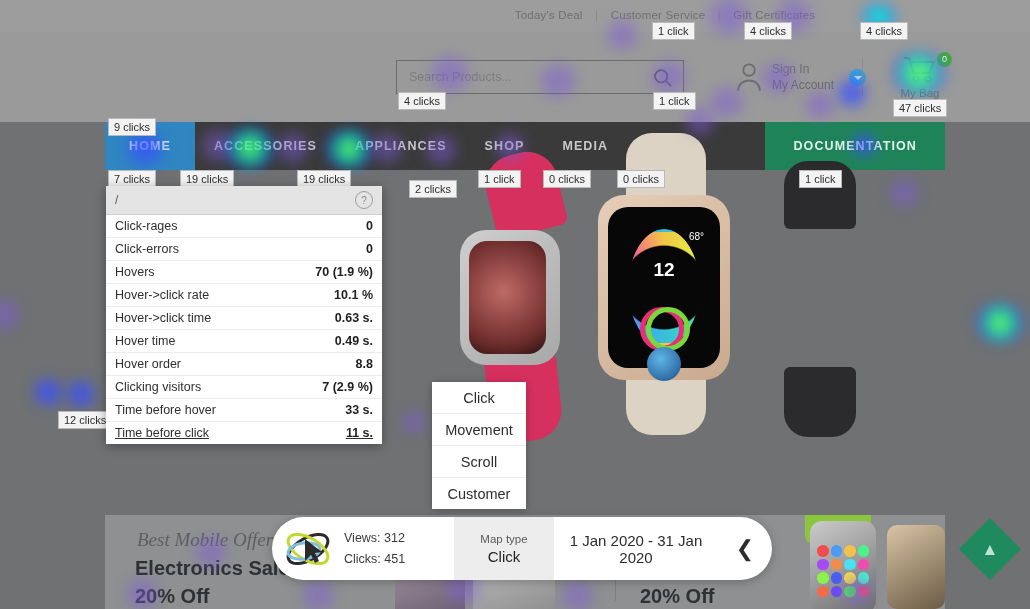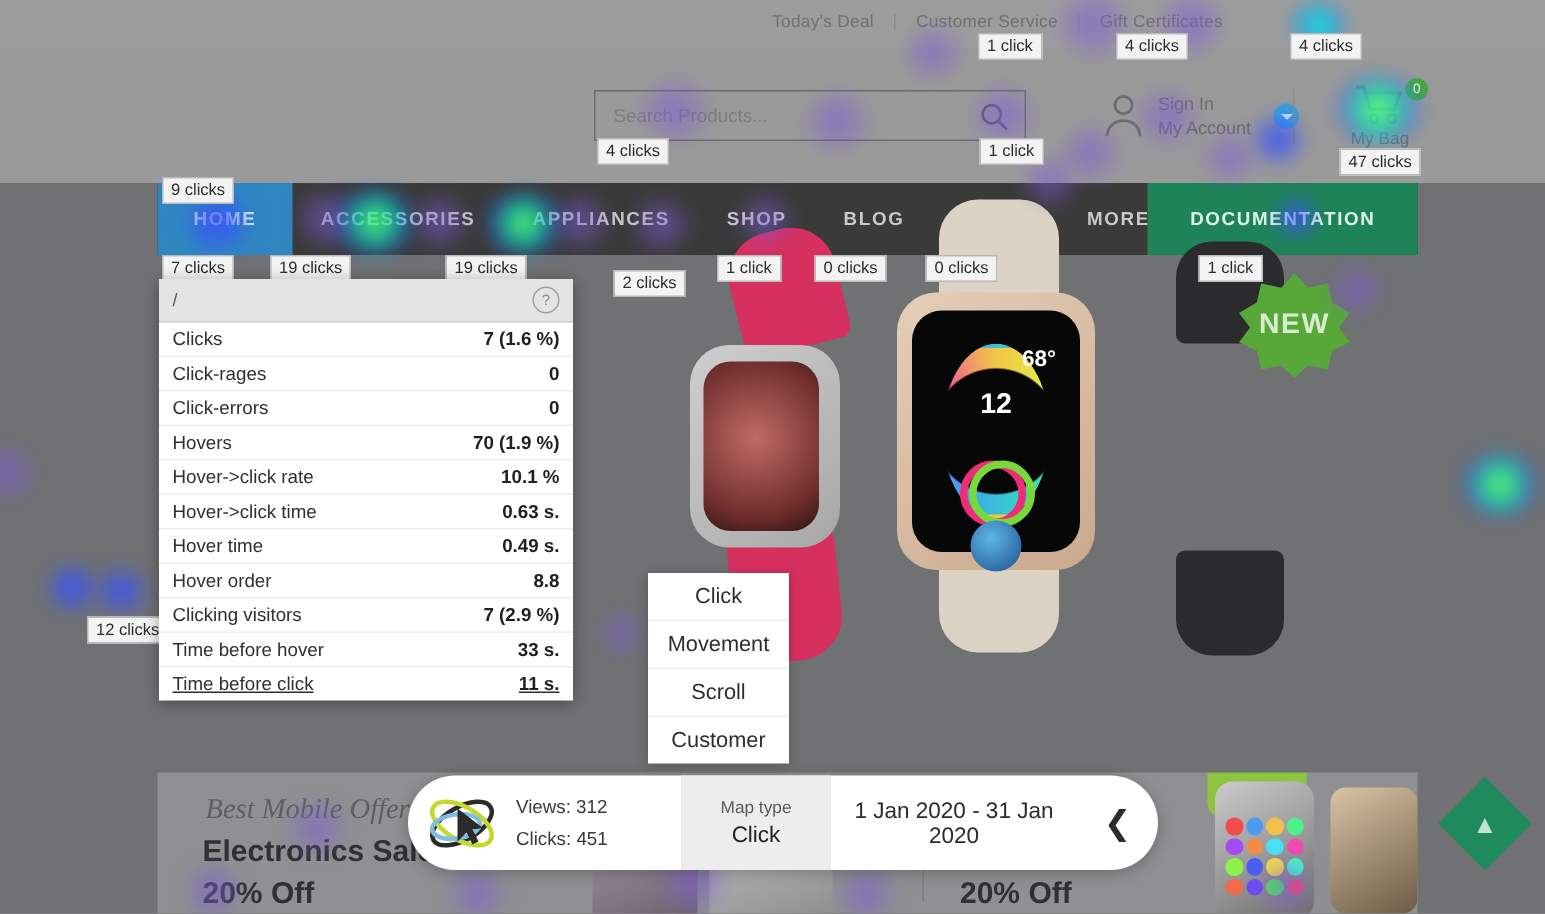--- a/index.html
+++ b/index.html
@@ -83,21 +83,21 @@
   .band3b{position:absolute;left:334px;top:172px;width:72px;height:70px;background:#2b2b2d;border-radius:6px 6px 24px 24px;}
   .w2 .dial{position:absolute;left:20px;top:22px;right:20px;bottom:22px;border-radius:50%;
     border:3px solid transparent;background:
       conic-gradient(#f2c744,#e0f24d,#4fe06a,#36d6c4,#3aa7f0,#a35ef0,#f04fa0,#f2c744);
       -webkit-mask:radial-gradient(circle,transparent 60%,#000 62%);mask:radial-gradient(circle,transparent 60%,#000 62%);}
   .w2 .num12{position:absolute;left:0;right:0;top:52px;text-align:center;color:#fff;font-size:19px;font-weight:700;}
   .w2 .r1{position:absolute;left:32px;top:100px;width:34px;height:34px;border-radius:50%;border:5px solid #ee2d78;}
   .w2 .r2{position:absolute;right:30px;top:100px;width:34px;height:34px;border-radius:50%;border:5px solid #7ad93a;}
   .w2 .globe{position:absolute;left:50%;margin-left:-17px;top:140px;width:34px;height:34px;border-radius:50%;
     background:radial-gradient(circle at 40% 35%,#5fb6e8,#1c4f8c);}
-  .w2 .tmp{position:absolute;right:16px;top:24px;color:#fff;font-size:15px;font-weight:700;}
+  .w2 .tmp{position:absolute;right:16px;top:24px;color:#fff;font-size:10px;font-weight:400;}
   .w3 .time{position:absolute;right:6px;top:48px;color:#fff;font-size:21px;font-weight:600;letter-spacing:-.5px;}
   .w3 .tag{position:absolute;right:8px;top:28px;color:#e0453b;font-size:7px;font-weight:700;}
   .w3 .bpm{position:absolute;left:10px;top:84px;color:#fff;font-size:7px;}
   .w3 .dots{position:absolute;left:12px;bottom:16px;display:flex;gap:8px;}
   .w3 .dots i{width:21px;height:21px;border-radius:50%;display:block;}
 
   
   .promo{position:absolute;left:105px;top:515px;width:840px;height:94px;background:#8e9091;overflow:hidden;}
   .promo .script{position:absolute;left:32px;top:14px;font-family:"Liberation Serif",serif;
     font-style:italic;font-size:19px;color:#5d5f60;}
@@ -221,21 +221,20 @@
       </div>
       <div class="lbl">My Bag</div>
     </div>
 
     <div class="navbar">
       <div class="items">
         <div class="nav-item home">HOME</div>
         <div class="nav-item">ACCESSORIES</div>
         <div class="nav-item">APPLIANCES</div>
         <div class="nav-item">SHOP</div>
-        <div class="nav-item">BLOG</div>
         <div class="nav-item">MEDIA</div>
         <div class="nav-item">MORE</div>
       </div>
       <div class="nav-doc">DOCUMENTATION</div>
     </div>
 
     <div class="hero-txt">RE</div>
 
     <div class="watches">
       <div class="band1a"></div>
@@ -254,21 +253,20 @@
           <div class="dial"></div>
           <div class="tmp">68°</div>
           <div class="num12">12</div>
           <div class="r1"></div>
             <div class="r2"></div>
           <div class="globe"></div>
         </div>
       </div>
     </div>
 
-    <div class="new-star">NEW</div>
 
     <div class="promo">
       <div class="script">Best Mobile Offer</div>
       <div class="h1">Electronics Sale</div>
       <div class="h2">20% Off</div>
       <div class="thumb ph1"></div>
       <div class="thumb ph2"></div>
       <div class="promo-sep"></div>
       <div class="h2b">20% Off</div>
       <div class="greenblob"></div>
@@ -354,24 +352,20 @@
     <div class="cbadge" style="left:799px;top:170px">1 click</div>
     <div class="cbadge" style="left:58px;top:411px">12 clicks</div>
   </div>
 
   <div class="statpanel">
     <div class="sp-head">
       <span class="url">/</span>
       <span class="help">?</span>
     </div>
     <div class="sp-row">
-        <span class="k">Clicks</span>
-        <span class="v">7 (1.6 %)</span>
-      </div>
-    <div class="sp-row">
         <span class="k">Click-rages</span>
         <span class="v">0</span>
       </div>
     <div class="sp-row">
         <span class="k">Click-errors</span>
         <span class="v">0</span>
       </div>
     <div class="sp-row">
         <span class="k">Hovers</span>
         <span class="v">70 (1.9 %)</span>

